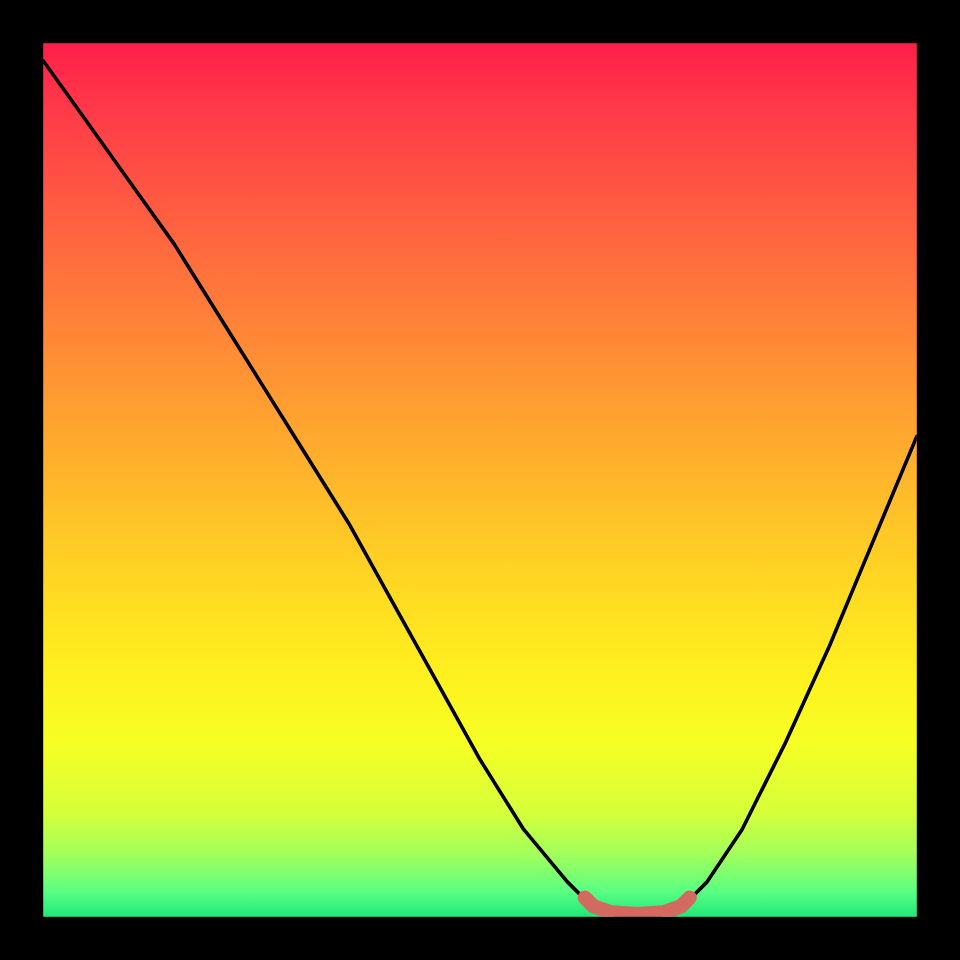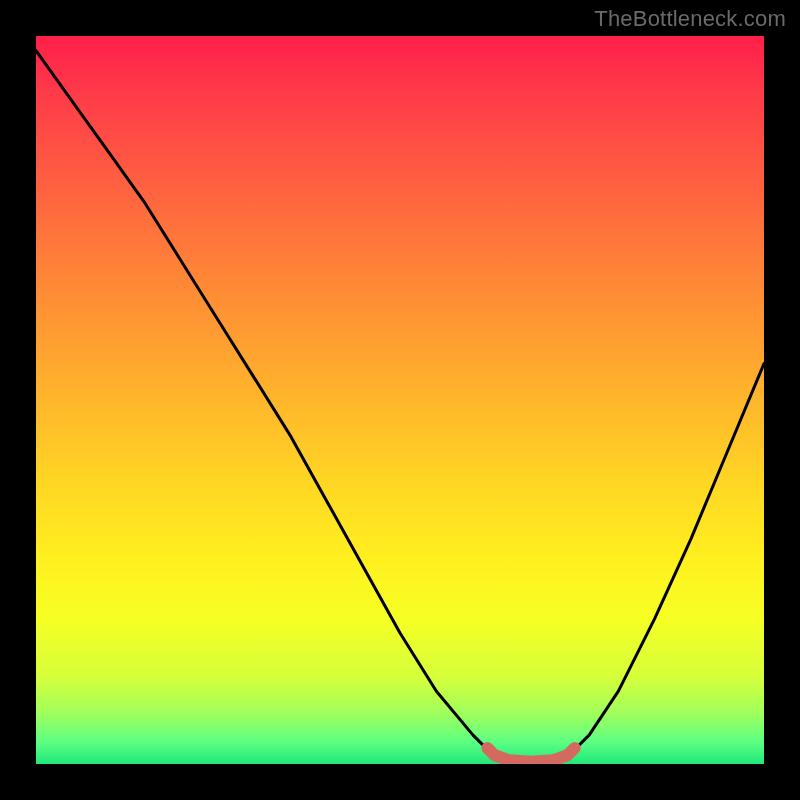--- a/index.html
+++ b/index.html
@@ -55,20 +55,19 @@
     left: 0;
     top: 0;
     width: 728px;
     height: 728px;
   }
 </style>
 </head>
 <body>
 
 <div class="frame">
-  <div class="watermark">TheBottleneck.com</div>
   <div class="plot">
     <svg class="curve" viewBox="0 0 728 728" preserveAspectRatio="none">
       <path d="M0.00 14.56 L36.40 65.52 L72.80 116.48 L109.20 167.44 L145.60 225.68 L182.00 283.92 L218.40 342.16 L254.80 400.40 L291.20 465.92 L327.60 531.44 L364.00 596.96 L400.40 655.20 L436.80 698.88 L458.64 720.72 L480.48 728.00 L509.60 728.00 L531.44 720.72 L553.28 698.88 L582.40 655.20 L618.80 582.40 L655.20 502.32 L691.60 414.96 L728.00 327.60" id="curve-path" fill="none" stroke="#000000" stroke-width="3" stroke-linecap="round" stroke-linejoin="round"></path>
       <path d="M451.36 711.98 L458.64 719.26 L473.20 724.36 L495.04 725.82 L516.88 724.36 L531.44 719.26 L538.72 711.98" id="optimum-path" fill="none" stroke="#d4695f" stroke-width="12" stroke-linecap="round" stroke-linejoin="round"></path>
     </svg>
   </div>
 </div>
 
 </body></html>

